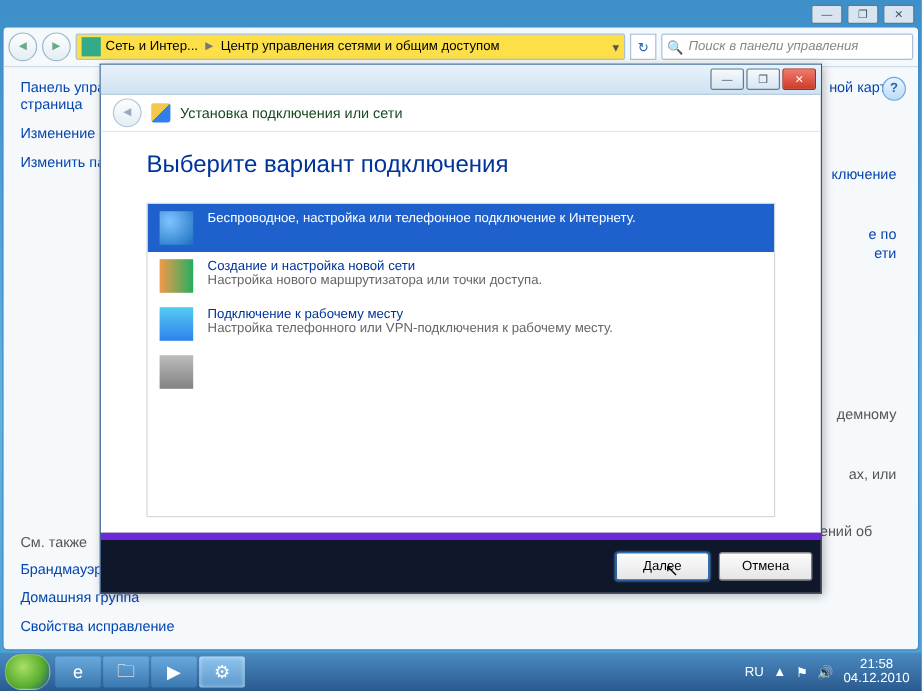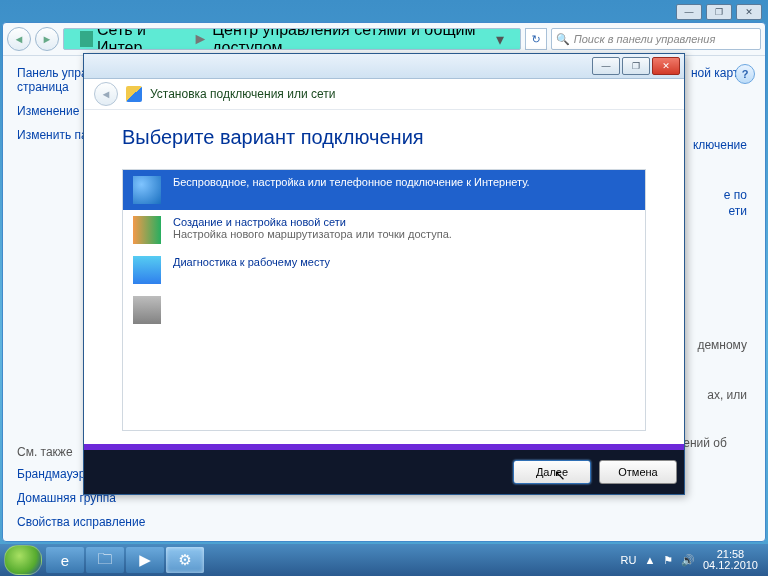--- a/index.html
+++ b/index.html
@@ -6,21 +6,21 @@
 .desktop{width:768px;height:576px;background:linear-gradient(180deg,#3d8fc8 0%,#5fb4de 60%,#4a9fd0 100%);position:relative}
 
 
 .tb-stubs{position:absolute;top:4px;right:6px;display:flex;gap:4px}
 .tb-stubs div{width:24px;height:14px;border:1px solid #5a7a99;border-radius:2px;background:#d8e4ef;display:flex;align-items:center;justify-content:center;font-size:9px;color:#456}
 
 
 .explorer{position:absolute;left:2px;top:22px;right:2px;bottom:34px;background:#f5f9fc;border:1px solid #418acb;border-radius:4px;display:flex;flex-direction:column}
 .addr-bar{height:28px;display:flex;align-items:center;gap:4px;padding:2px 4px;border-bottom:1px solid #d0dce8}
 .nav-btn{width:22px;height:22px;border:1px solid #9db8d0;border-radius:50%;background:linear-gradient(#fdfefe,#e3edf5);display:flex;align-items:center;justify-content:center;color:#6a8;font-size:11px}
-.crumb{flex:1;height:20px;border:1px solid #a9c1d8;background:#5eead4;border-radius:2px;display:flex;align-items:center;padding:0 16px;font-size:16px;gap:4px;overflow:hidden}
+.crumb{flex:1;height:20px;border:1px solid #a9c1d8;background:#fde047;border-radius:2px;display:flex;align-items:center;padding:0 4px;font-size:11px;gap:4px;overflow:hidden}
 .crumb .ic{width:16px;height:16px;background:#3a8;display:inline-block}
 .crumb .sep{color:#777}
 .refresh{width:20px;height:20px;border:1px solid #a9c1d8;background:#fff;display:flex;align-items:center;justify-content:center;color:#2a63b0}
 .search{width:200px;height:20px;border:1px solid #a9c1d8;background:#fff;border-radius:2px;display:flex;align-items:center;padding:0 4px;color:#888;font-style:italic}
 .search .mag{margin-right:4px;color:#2a63b0;font-style:normal}
 
 .explorer-body{flex:1;display:flex;position:relative;overflow:hidden}
 .sidebar{width:230px;padding:10px 14px;display:flex;flex-direction:column;gap:8px;font-size:12px}
 .sidebar a{color:#0645ad;text-decoration:none;display:block;margin-bottom:2px;cursor:pointer}
 .sidebar .spacer{flex:1}
@@ -165,21 +165,22 @@
         <div class="opt">
           <div class="ic ic-router"></div>
           <div>
               <div class="ttl">Создание и настройка новой сети</div>
           <div class="sub">Настройка нового маршрутизатора или точки доступа.</div>
             </div>
         </div>
         <div class="opt">
           <div class="ic ic-work"></div>
           <div>
-              <div class="ttl">Диагностика к рабочему месту</div>
+              <div class="ttl">Подключение к рабочему месту</div>
+          <div class="sub">Настройка телефонного или VPN-подключения к рабочему месту.</div>
             </div>
         </div>
         <div class="opt">
           <div class="ic ic-phone"></div>
         </div>
       </div>
     </div>
     <div class="wiz-footer">
       <div class="btn primary">Далее</div>
       <div class="btn">Отмена</div>

